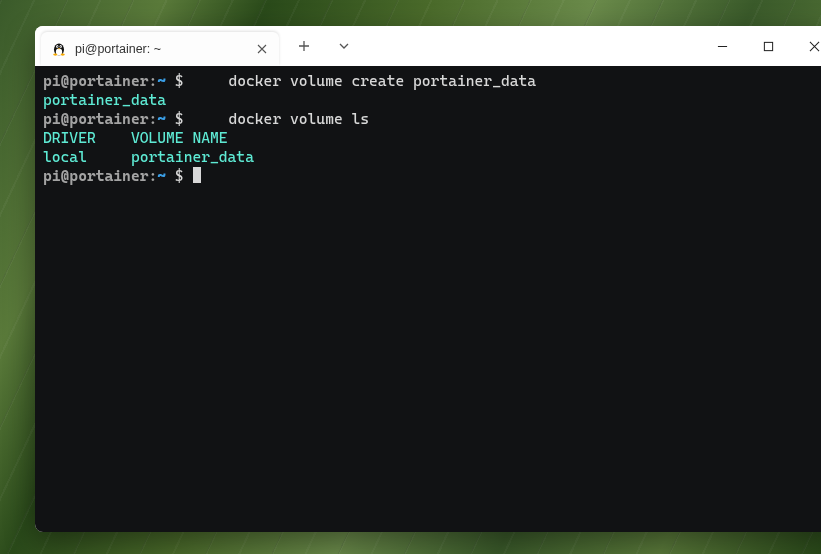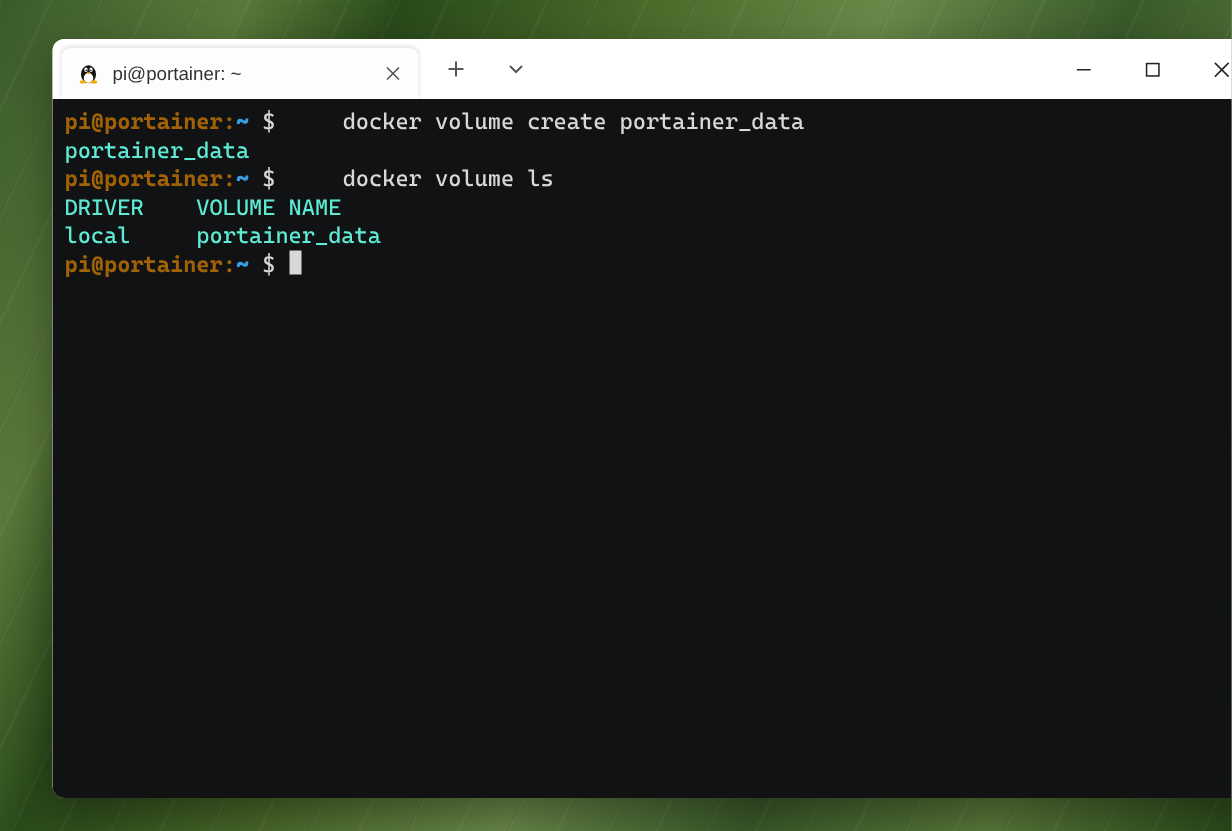--- a/index.html
+++ b/index.html
@@ -70,21 +70,21 @@
       flex:1;
       background:#111214;
       padding: 6px 8px 8px 8px;
       font-family: 'Cascadia Mono','Consolas',monospace;
       font-size: 15px;
       line-height: 19px;
       color:#d8d8d8;
       white-space: pre;
       overflow:hidden;
     }
-    .ps-user { color:#a16207; font-weight:bold; }
+    .ps-user { color:#a3a3a3; font-weight:bold; }
     .ps-path { color:#3a9ee5; font-weight:bold; }
     .ps-dollar { color:#d8d8d8; }
     .cmd { color:#d8d8d8;margin-left:36px; }
     .out { color:#5eead4; }
     .cursor {
       display:inline-block;
       width:8px; height:16px;
       background:#d8d8d8;
       vertical-align:-2px;
       margin-left:1px;

